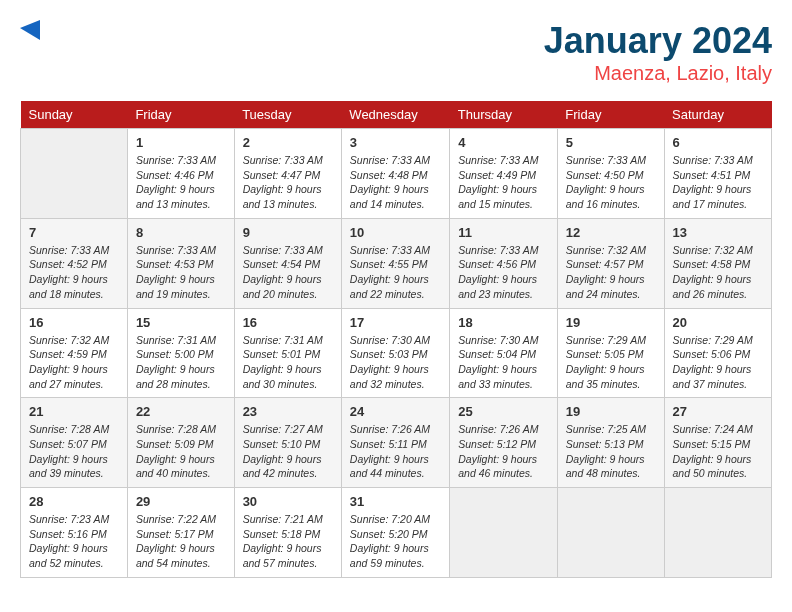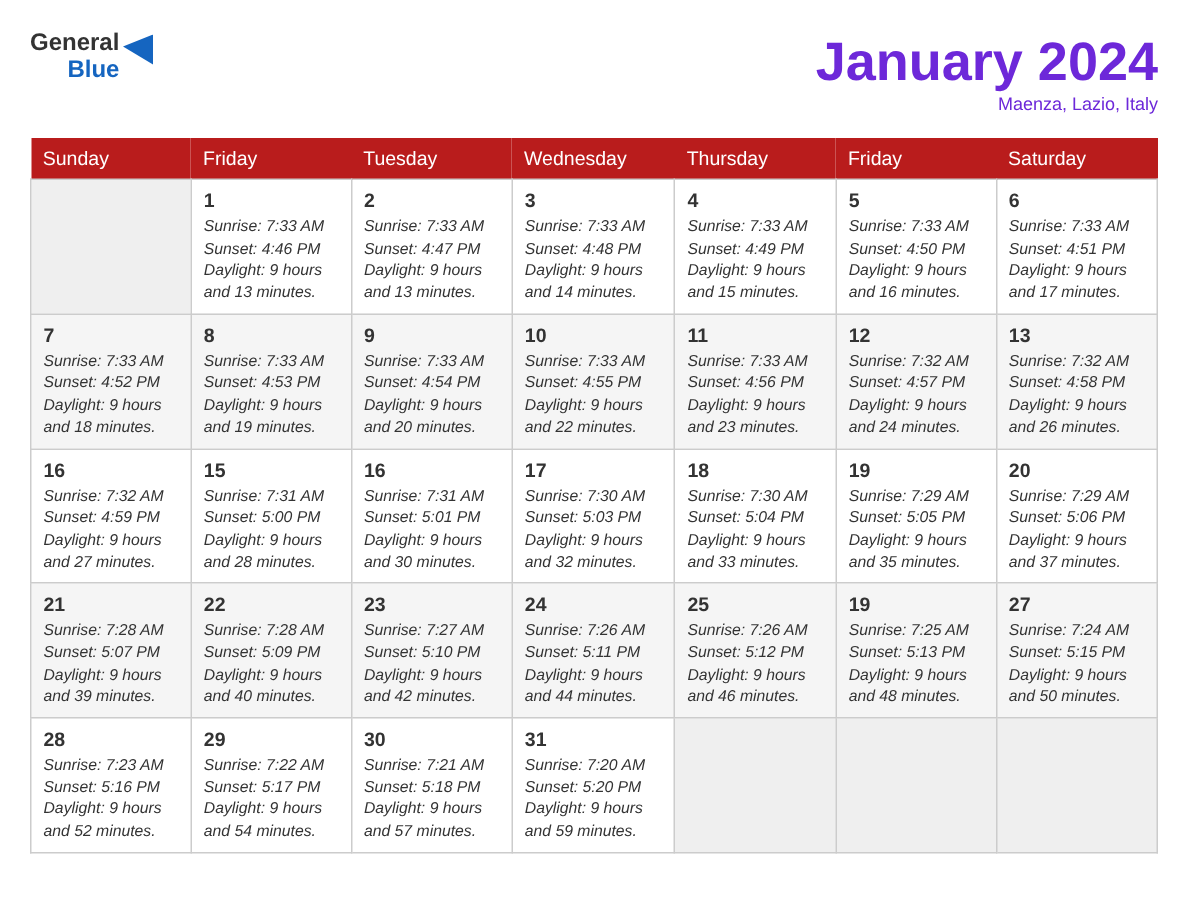--- a/index.html
+++ b/index.html
@@ -20,25 +20,25 @@
       display: flex;
       align-items: center;
       gap: 4px;
     }
     .title-block {
       text-align: right;
     }
     .month-title {
       font-size: 36px;
       font-weight: bold;
-      color: #6d28d9;
+      color: #0c4a6e;
     }
     .location {
-      font-size: 12px;
-      color: #6d28d9;
+      font-size: 20px;
+      color: #ef4444;
     }
     table {
       width: 100%;
       border-collapse: collapse;
       font-size: 11px;
     }
     thead tr th {
       background-color: #b91c1c;
       color: #fff;
       padding: 6px 8px;
@@ -77,24 +77,20 @@
     .empty-cell {
       background: #efefef !important;
     }
   </style>
 </head>
 <body>
 
 <div class="header">
   <div class="logo">
   <div style="display:flex;align-items:center;gap:2px;">
-    <div style="display:flex;flex-direction:column;align-items:flex-end;">
-      <span style="font-size:16px;font-weight:bold;color:#333;">General</span>
-      <span style="font-size:16px;font-weight:bold;color:#1565c0;">Blue</span>
-    </div>
     <svg width="20" height="30" viewBox="0 0 20 30">
       <polygon points="0,8 20,0 20,20" fill="#1565c0"></polygon>
     </svg>
   </div>
 </div>
   <div class="title-block">
     <div class="month-title">January 2024</div>
     <div class="location">Maenza, Lazio, Italy</div>
   </div>
 </div>

